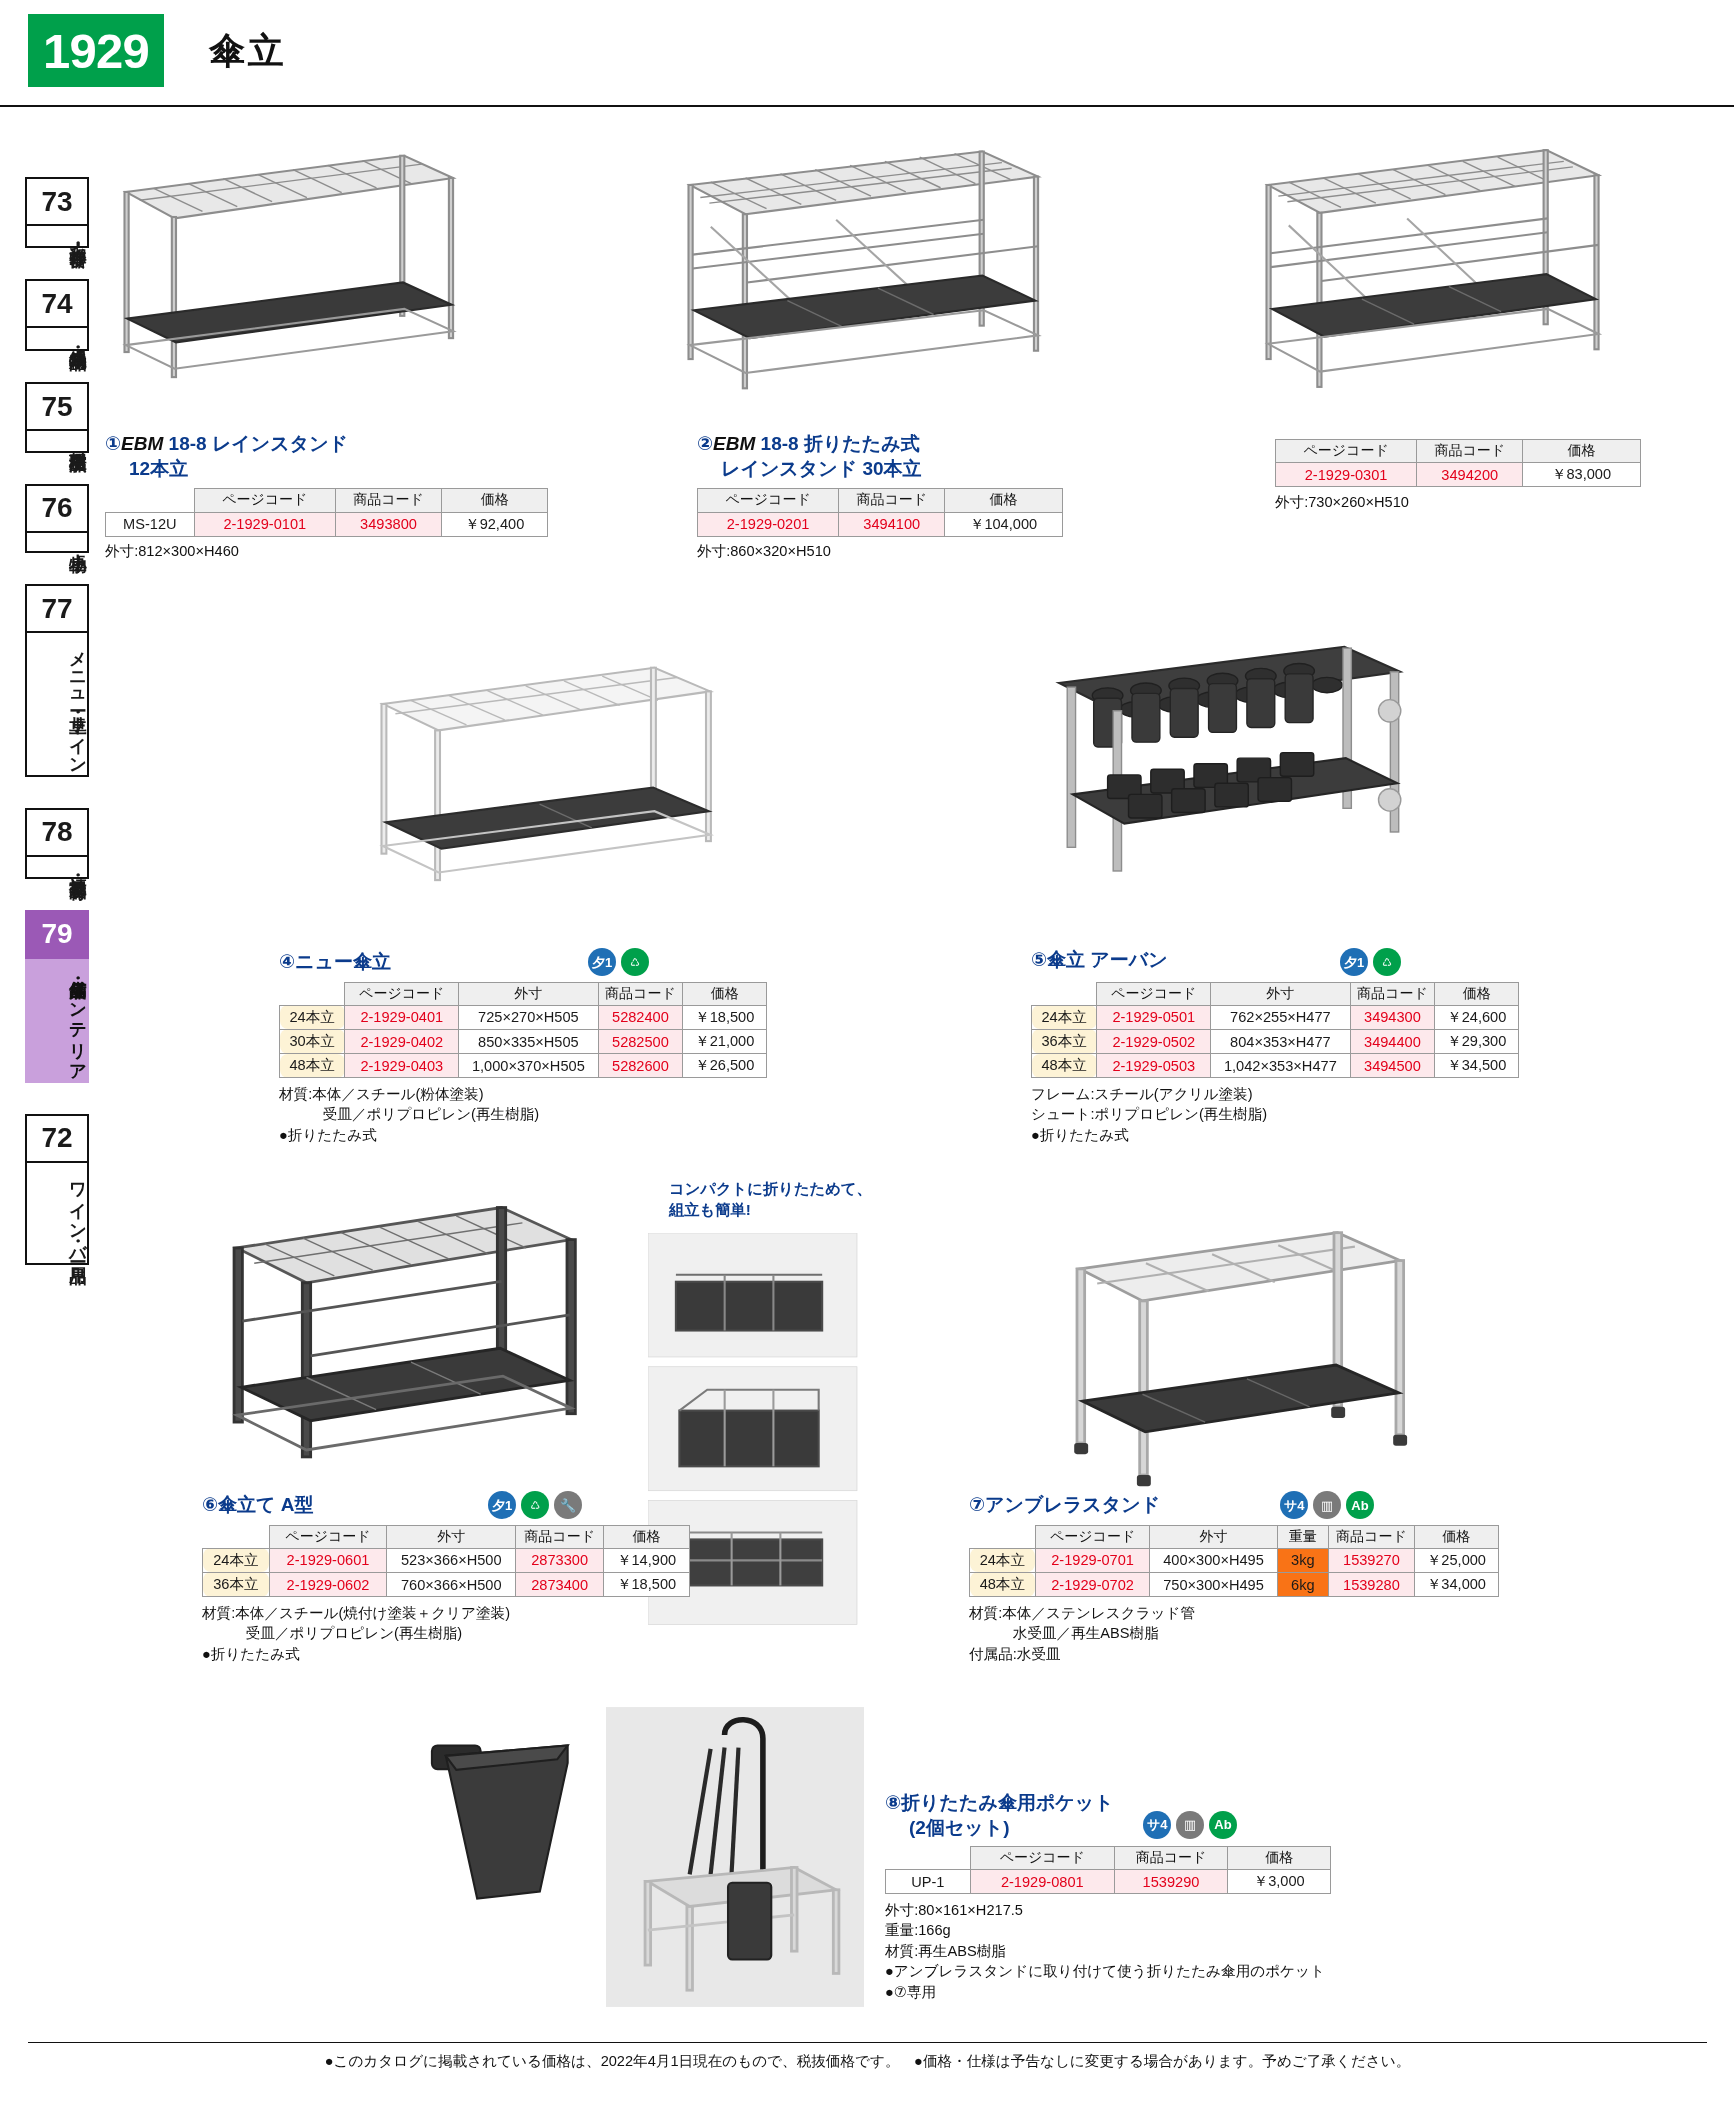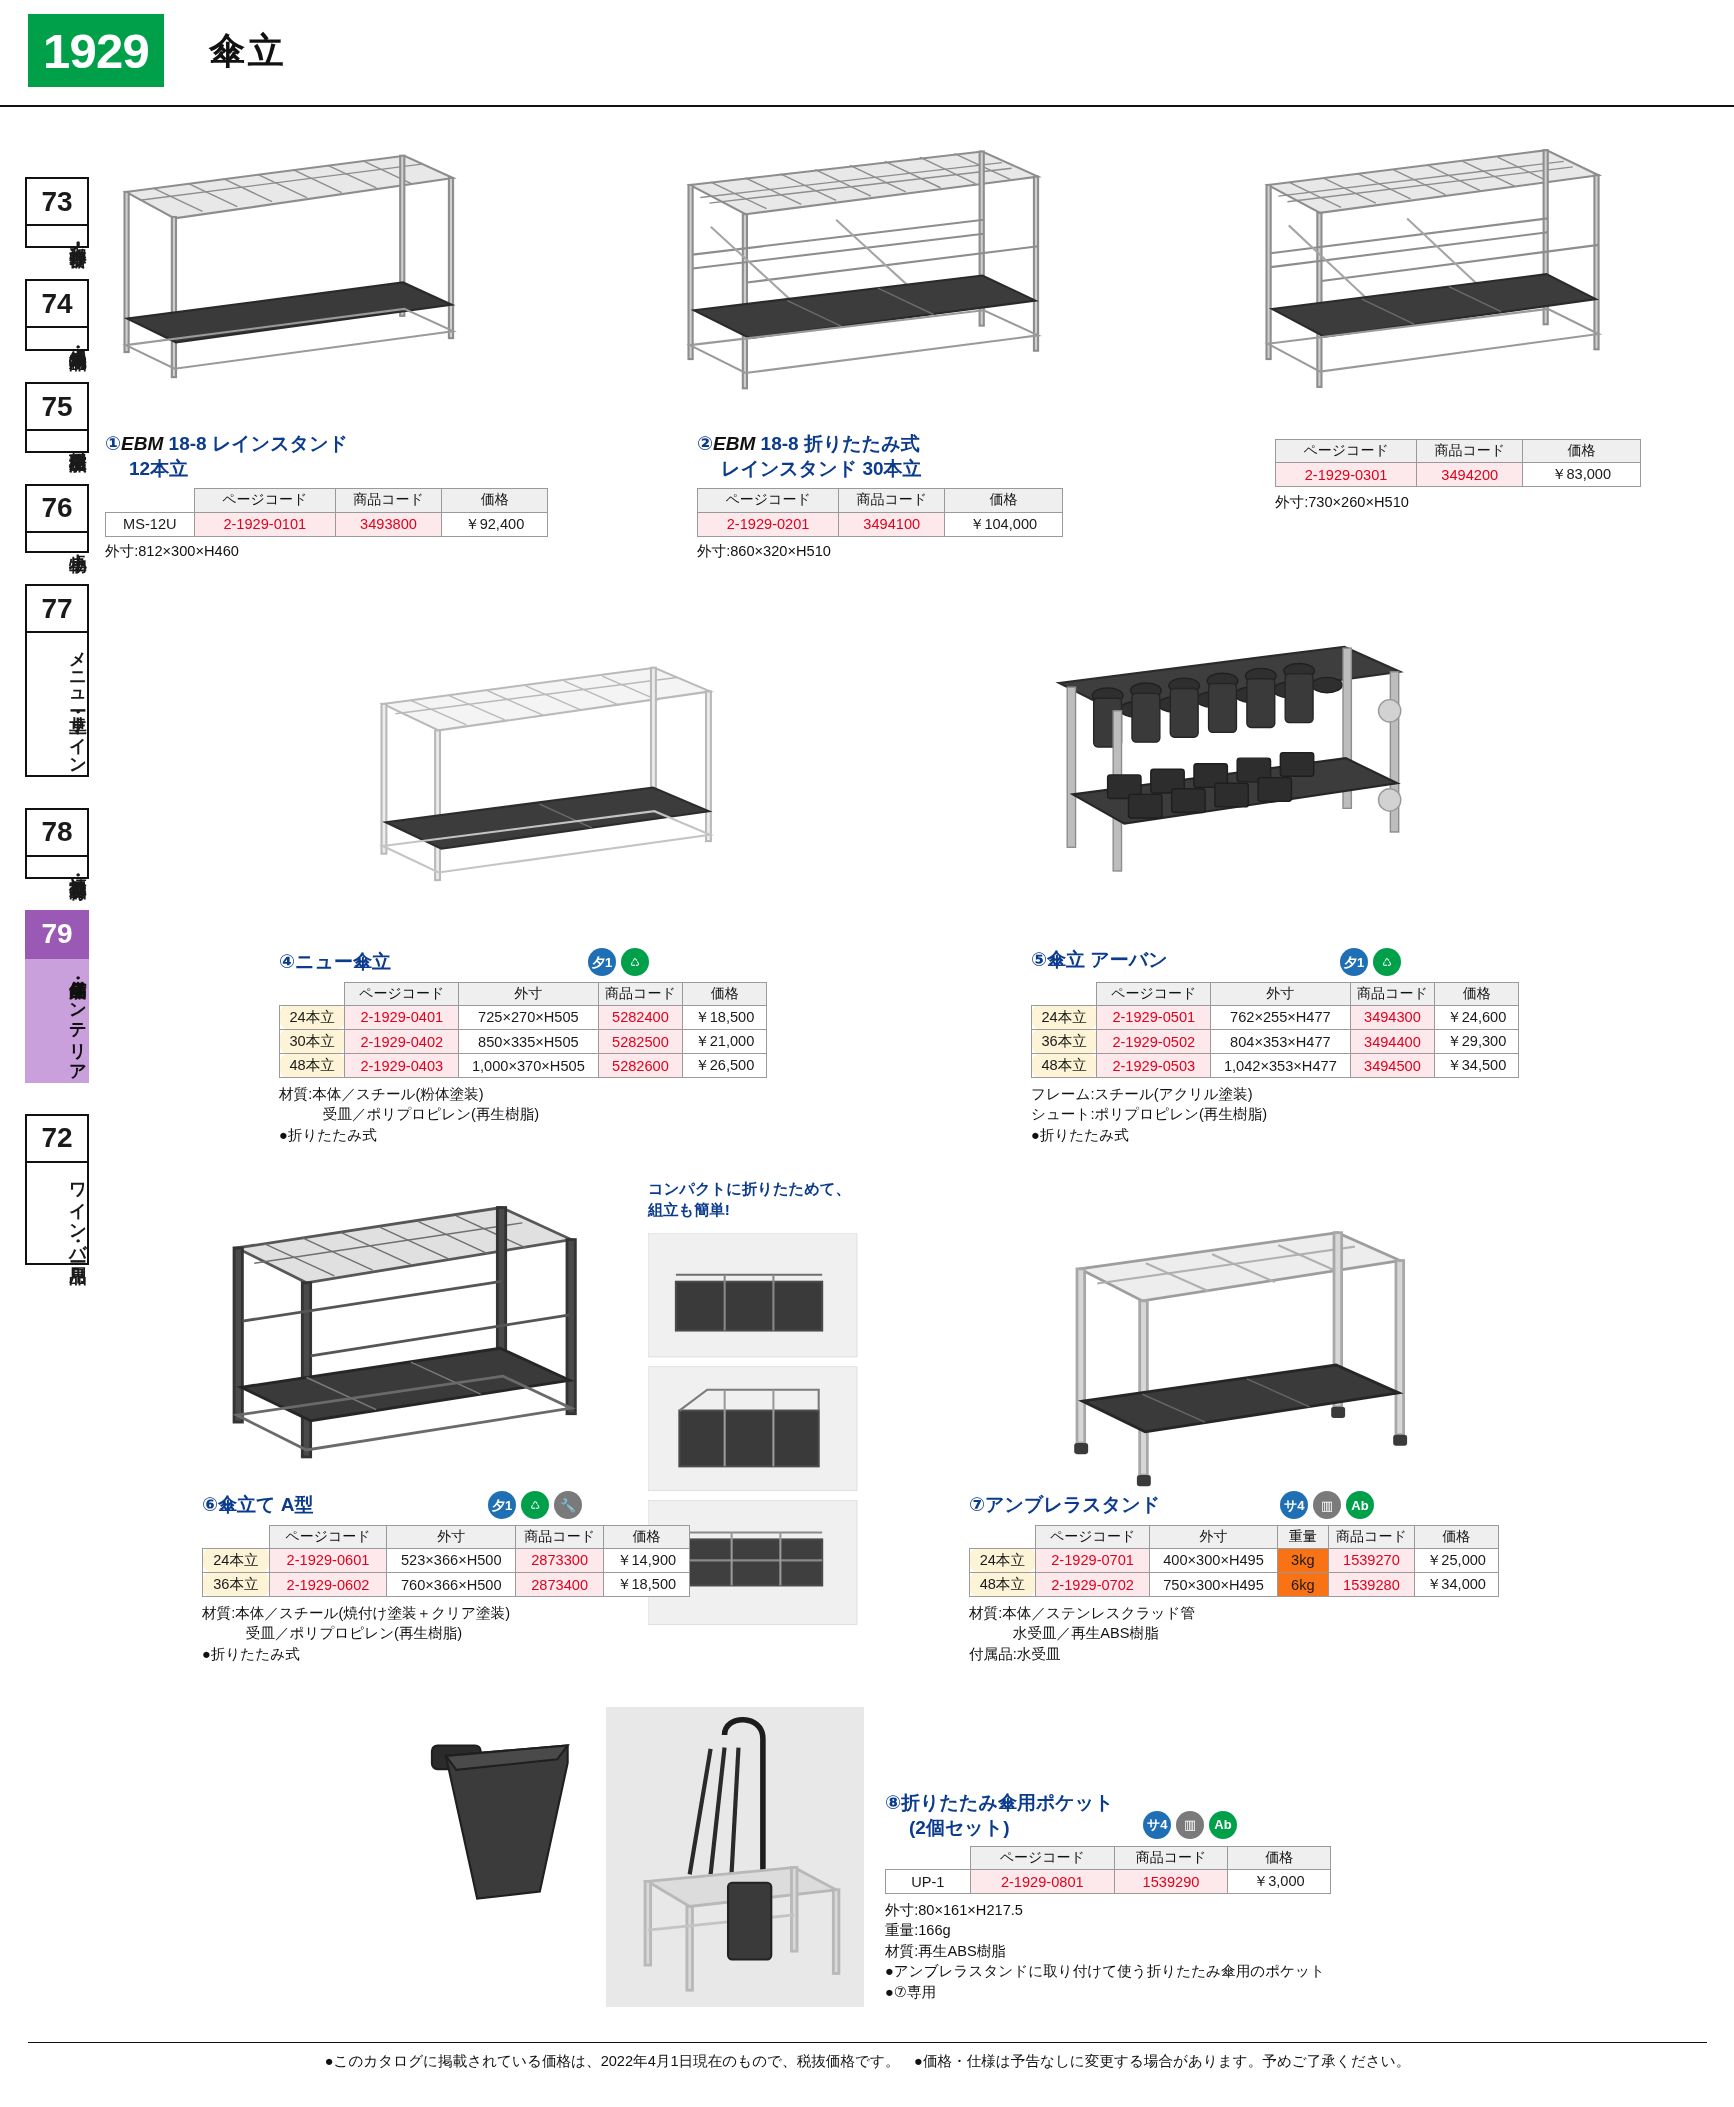--- a/index.html
+++ b/index.html
@@ -455,21 +455,21 @@
     <polygon points="56,300 428,244 528,290 156,348" fill="#3a3a3a" stroke="#262626"></polygon>
     <g stroke="#7b7b7b" stroke-width="2">
       <line x1="150" y1="286" x2="250" y2="332"></line>
         <line x1="300" y1="264" x2="400" y2="310"></line>
     </g>
     <polygon points="50,340 432,284 530,330 150,390" fill="none" stroke="#6a6a6a"></polygon>
   </g>
 </svg>
 
 <div class="prod" style="left:648px;top:1178px;width:279px;">
-  <div style="font-size:15.3px;font-weight:bold;color:#0b3b8c;line-height:1.4;">
+  <div style="font-size:15.3px;font-weight:bold;color:#0b3b8c;line-height:1.4;margin-left:21px;">
     <span>コンパクトに折りたためて、</span><br>
     <span>組立も簡単!</span>
   </div>
 </div>
 
 <svg class="art" style="left:648px;top:1233px;" width="216" height="397" viewBox="0 0 310 570">
   <rect x="0" y="0" width="300" height="178" fill="#f0f0f0" stroke="#d6d6d6"></rect>
   <g stroke="#4a4a4a" stroke-width="3" fill="#3a3a3a">
     <rect x="40" y="70" width="210" height="70"></rect>
     <line x1="40" y1="60" x2="250" y2="60" stroke="#6f6f6f"></line>

